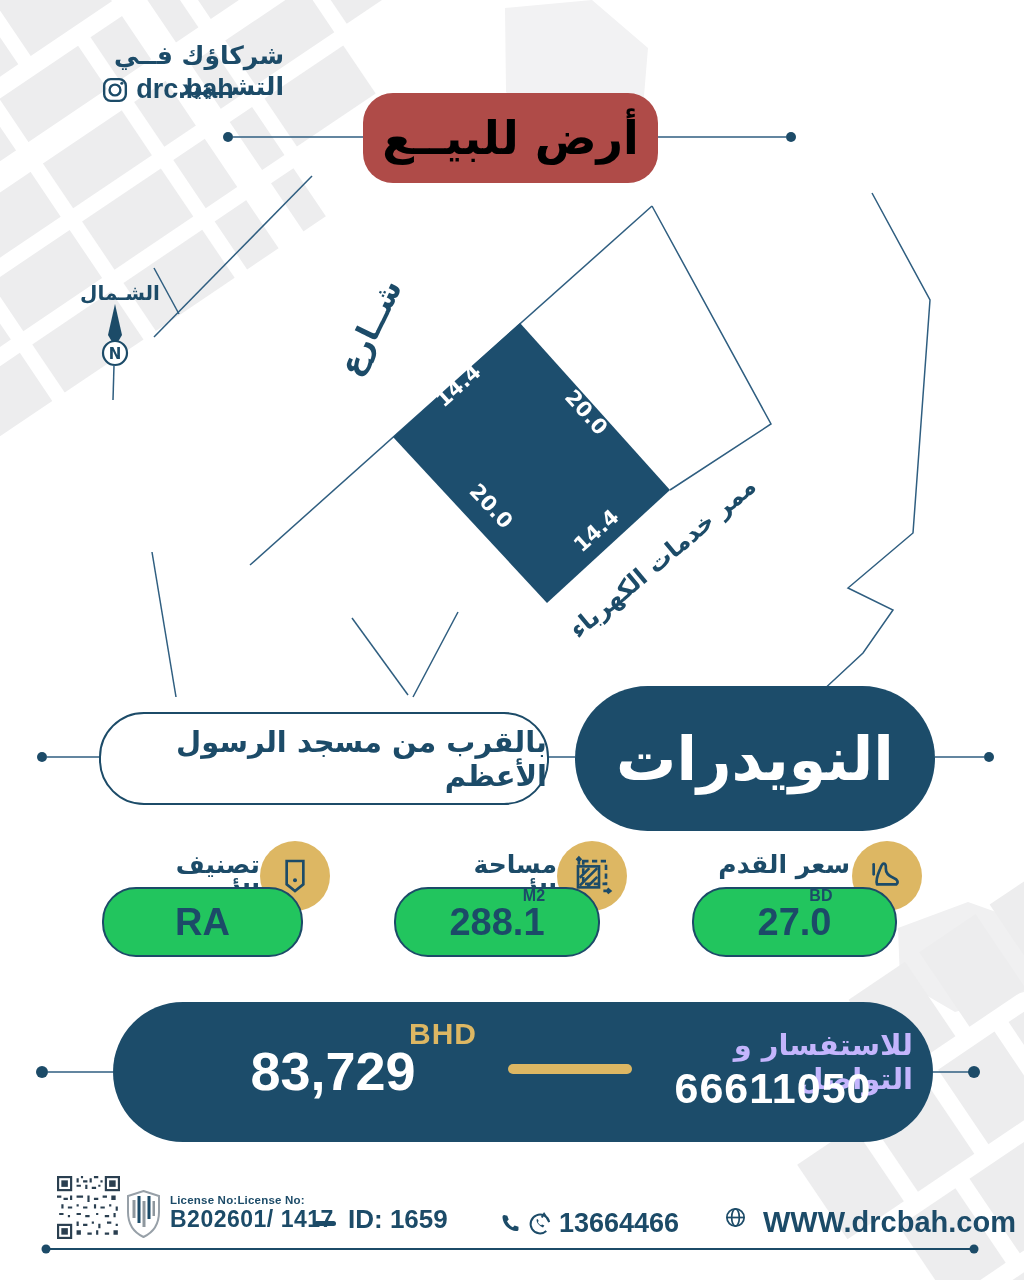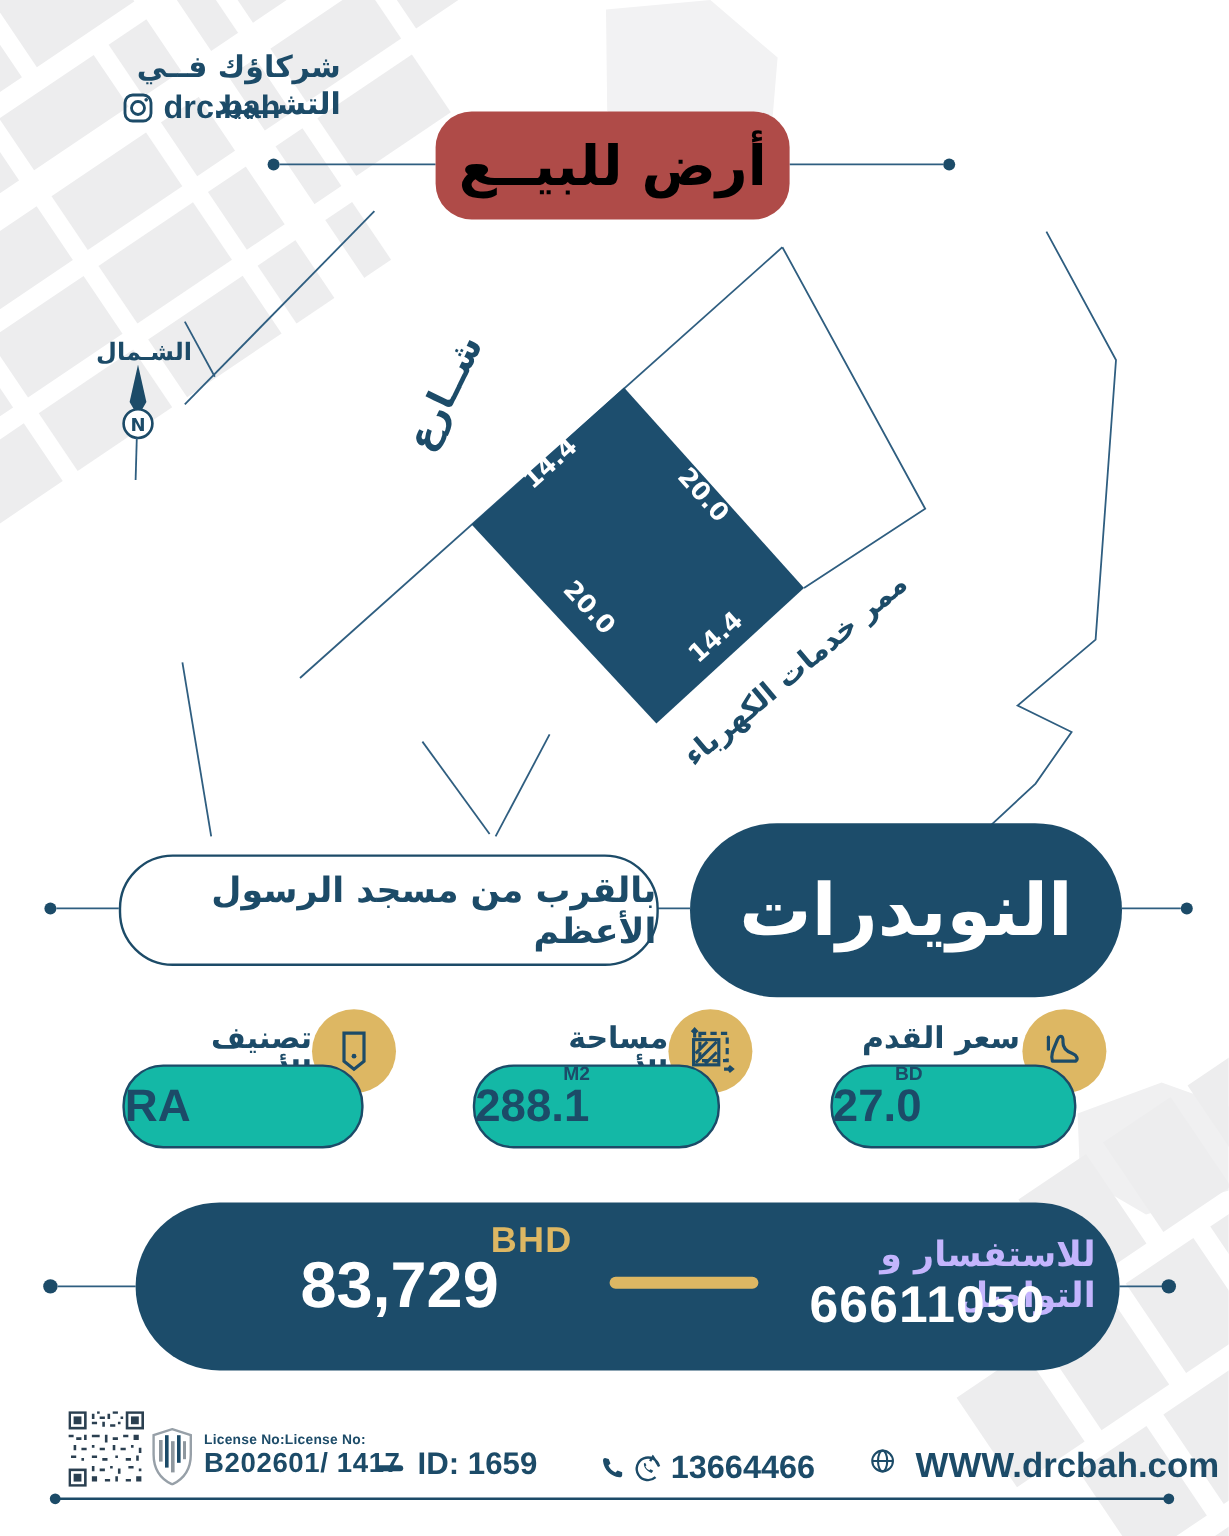--- a/index.html
+++ b/index.html
@@ -26,22 +26,22 @@
             display:flex;align-items:center;justify-content:center;font-size:29px;font-weight:700;direction:rtl;}
   
   .card-label{font-size:25px;font-weight:700;direction:rtl;text-align:right;}
   .lbl-1{left:108px;top:850px;width:152px;}
   .lbl-2{left:402px;top:850px;width:155px;}
   .lbl-3{left:705px;top:850px;width:145px;}
   .card-circle{width:70px;height:70px;border-radius:50%;background:#DDB763;display:flex;align-items:center;justify-content:center;}
   .cir-1{left:260px;top:841px;}
   .cir-2{left:557px;top:841px;}
   .cir-3{left:852px;top:841px;}
-  .card-box{height:66px;border:2.5px solid #1C4B68;border-radius:34px;background:#14b8a6;
-            display:flex;align-items:center;justify-content:flex-start;font-weight:700;font-size:38px;}
+  .card-box{height:66px;border:2.5px solid #1C4B68;border-radius:34px;background:#22c55e;
+            display:flex;align-items:center;justify-content:center;font-weight:700;font-size:38px;}
   .box-1{left:102px;top:887px;width:197px;}
   .box-2{left:394px;top:887px;width:202px;}
   .box-3{left:692px;top:887px;width:201px;}
   .vstack{position:relative;display:inline-block;}
   .vunit{position:absolute;top:-14px;left:50%;transform:translateX(-50%);font-size:16px;font-weight:700;}
   
   .price-banner{left:113px;top:1002px;width:820px;height:140px;background:#1C4C6A;border-radius:70px;color:#fff;}
   .bhd{left:250px;top:15px;width:160px;text-align:center;color:#DDB763;font-size:30px;font-weight:700;letter-spacing:1px;}
   .amount{left:50px;top:38px;width:340px;text-align:center;font-size:54px;font-weight:700;}
   .gold-dash{left:395px;top:62px;width:124px;height:10px;background:#DDB763;border-radius:5px;}

